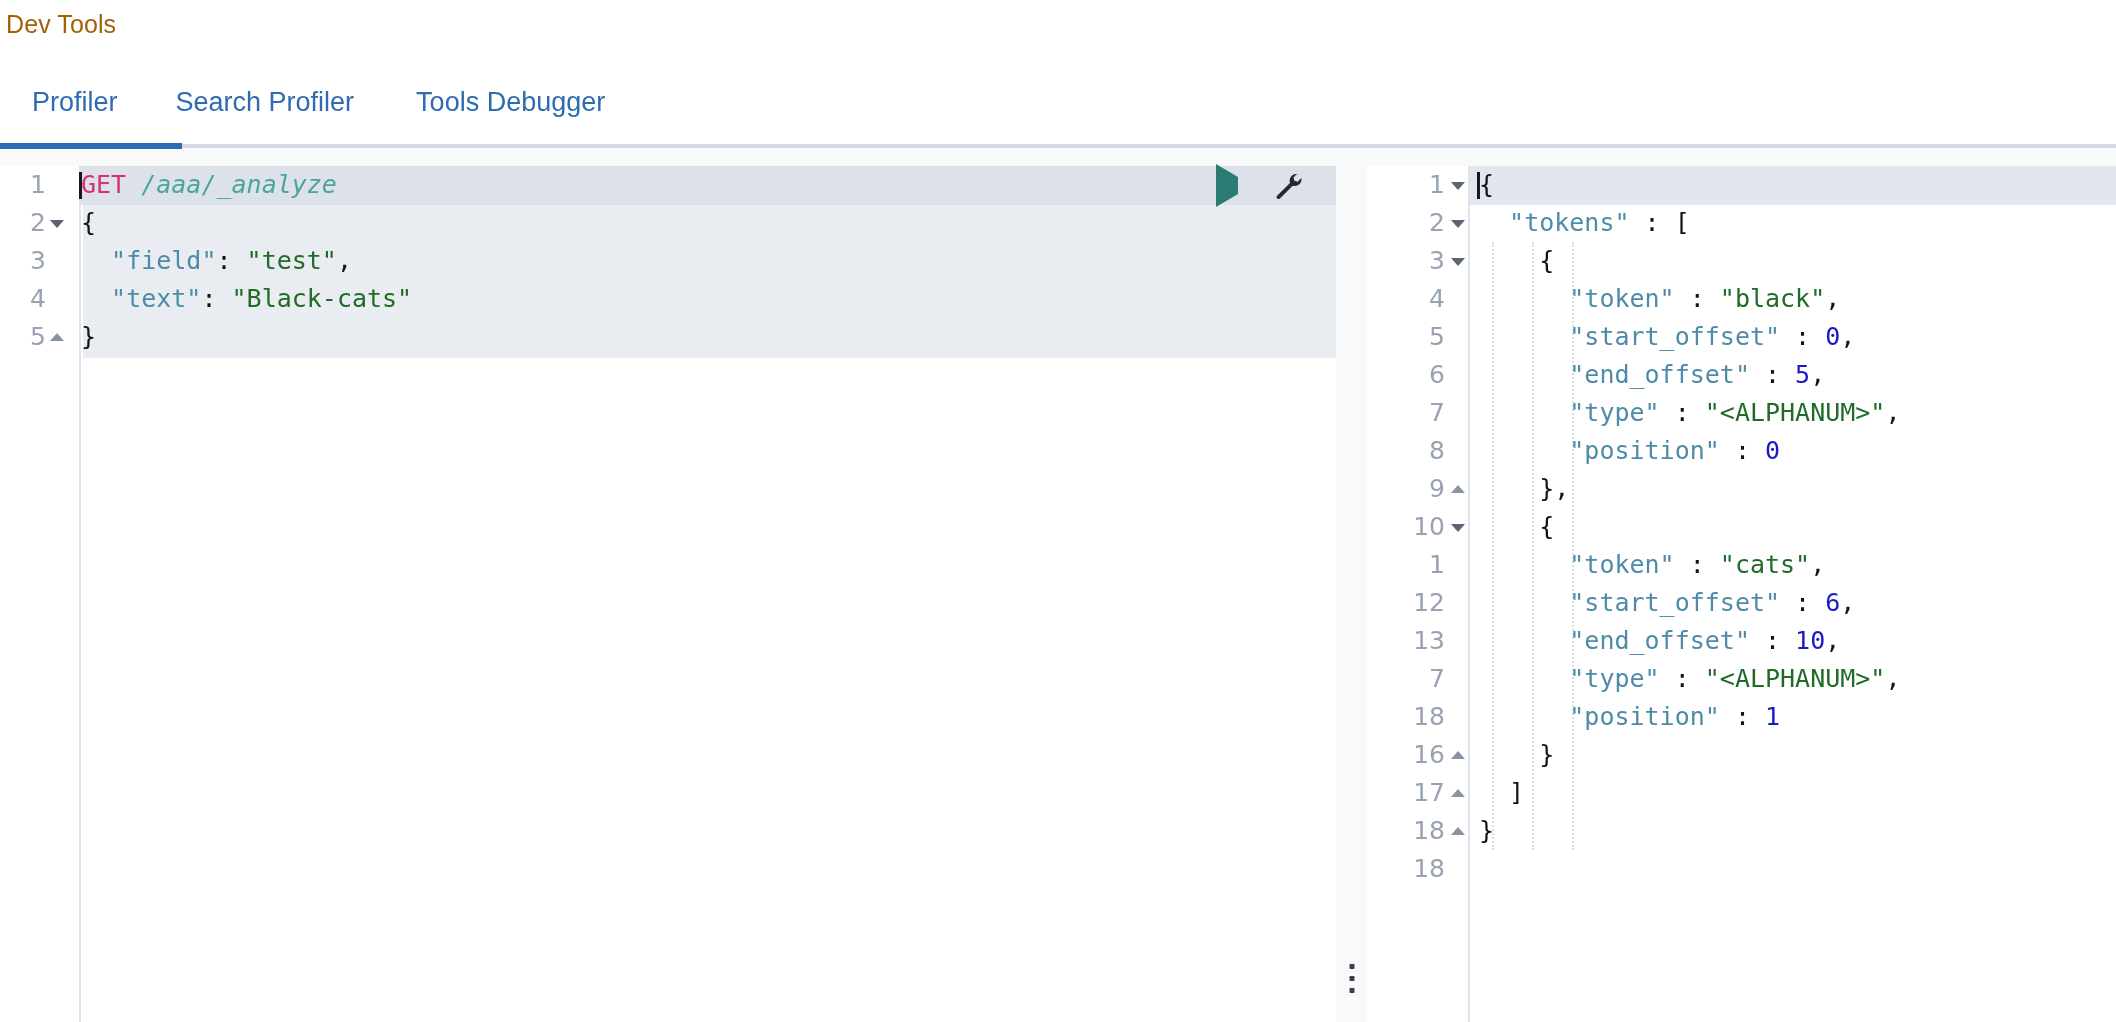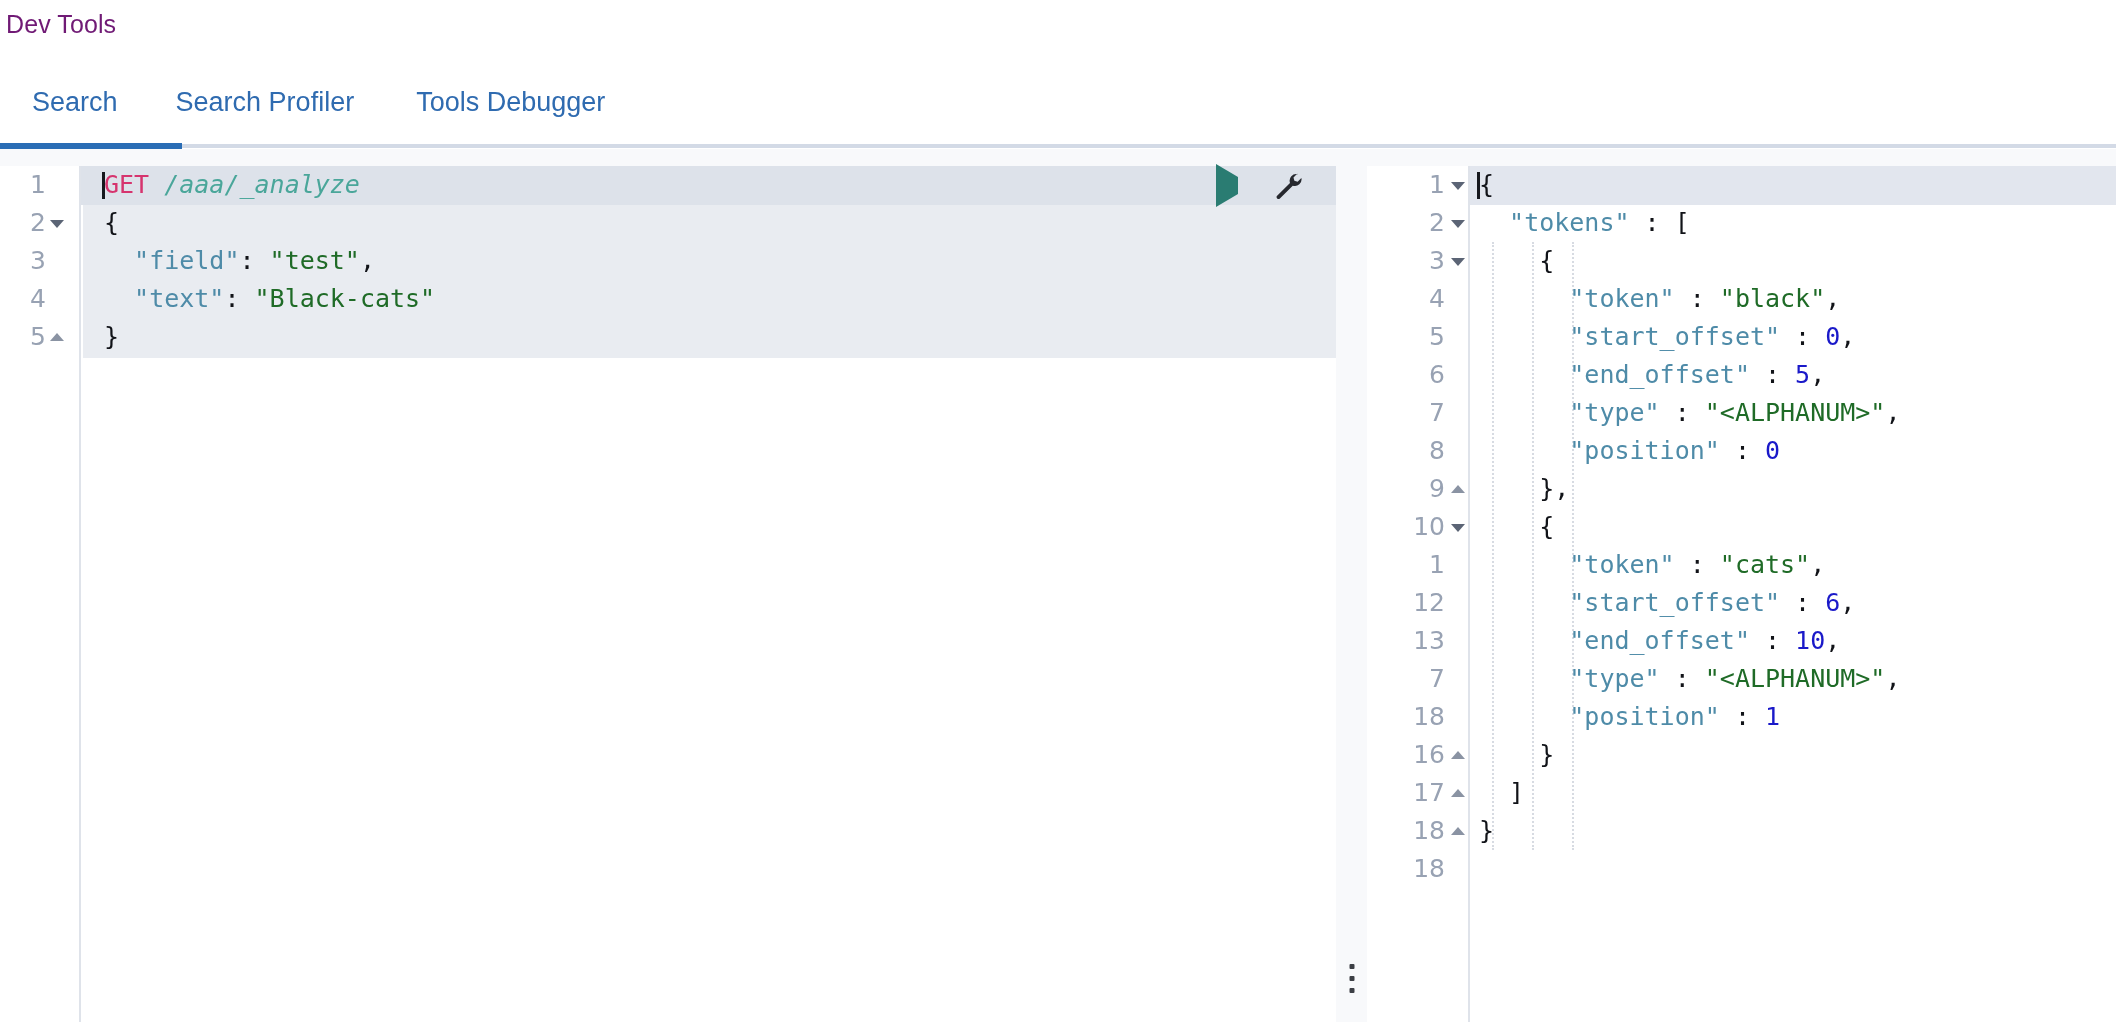--- a/index.html
+++ b/index.html
@@ -8,21 +8,21 @@
     width: 2116px; height: 1022px;
     background: #ffffff;
     font-family: "Liberation Sans", sans-serif;
     overflow: hidden;
   }
   .app { position: relative; width: 2116px; height: 1022px; background: #fff; }
 
   
   .app-title {
     position: absolute; left: 6px; top: 10px;
-    font-size: 25px; color: #701a75; letter-spacing: .1px;
+    font-size: 25px; color: #a16207; letter-spacing: .1px;
     white-space: nowrap;
   }
   .tabbar {
     position: absolute; left: 0; top: 75px; width: 2116px; height: 72px;
   }
   .tabbar .tabs { display: flex; align-items: flex-start; height: 70px; }
   .tab {
     font-size: 27px; color: #2f6bb0; line-height: 1;
     padding: 14px 0 0 0; white-space: nowrap; cursor: pointer;
   }
@@ -51,21 +51,21 @@
   
   .editor-left {
     position: absolute; left: 0; top: 0; width: 1336px; height: 856px;
     background: #ffffff;
   }
   .gutter-left {
     position: absolute; left: 0; top: 0; width: 81px; height: 856px;
     background: #ffffff; border-right: 2px solid #dfe3ea;
   }
   .editor-left .code-area {
-    position: absolute; left: 99px; top: 0; right: 0; height: 856px;
+    position: absolute; left: 76px; top: 0; right: 0; height: 856px;
   }
   .left-code-bg {
     position: absolute; left: 83px; top: 0; width: 1253px; height: 192px;
     background: #e9ecf1;
   }
   .left-active-row {
     position: absolute; left: 0; top: 0; width: 1336px; height: 39px;
     background: #dde2ea;
   }
 
@@ -163,21 +163,21 @@
 </style>
 </head>
 <body>
 
 <div class="app">
 
   <div class="app-title">Dev Tools</div>
 
   <div class="tabbar">
     <div class="tabs">
-      <div class="tab tab-console">Search</div>
+      <div class="tab tab-console">Profiler</div>
       <div class="tab tab-search">Search Profiler</div>
       <div class="tab tab-grok">Tools Debugger</div>
     </div>
   </div>
   <div class="tab-underline-track"></div>
   <div class="tab-underline-active"></div>
   <div class="subheader-strip"></div>
 
   <div class="console-body">
 

